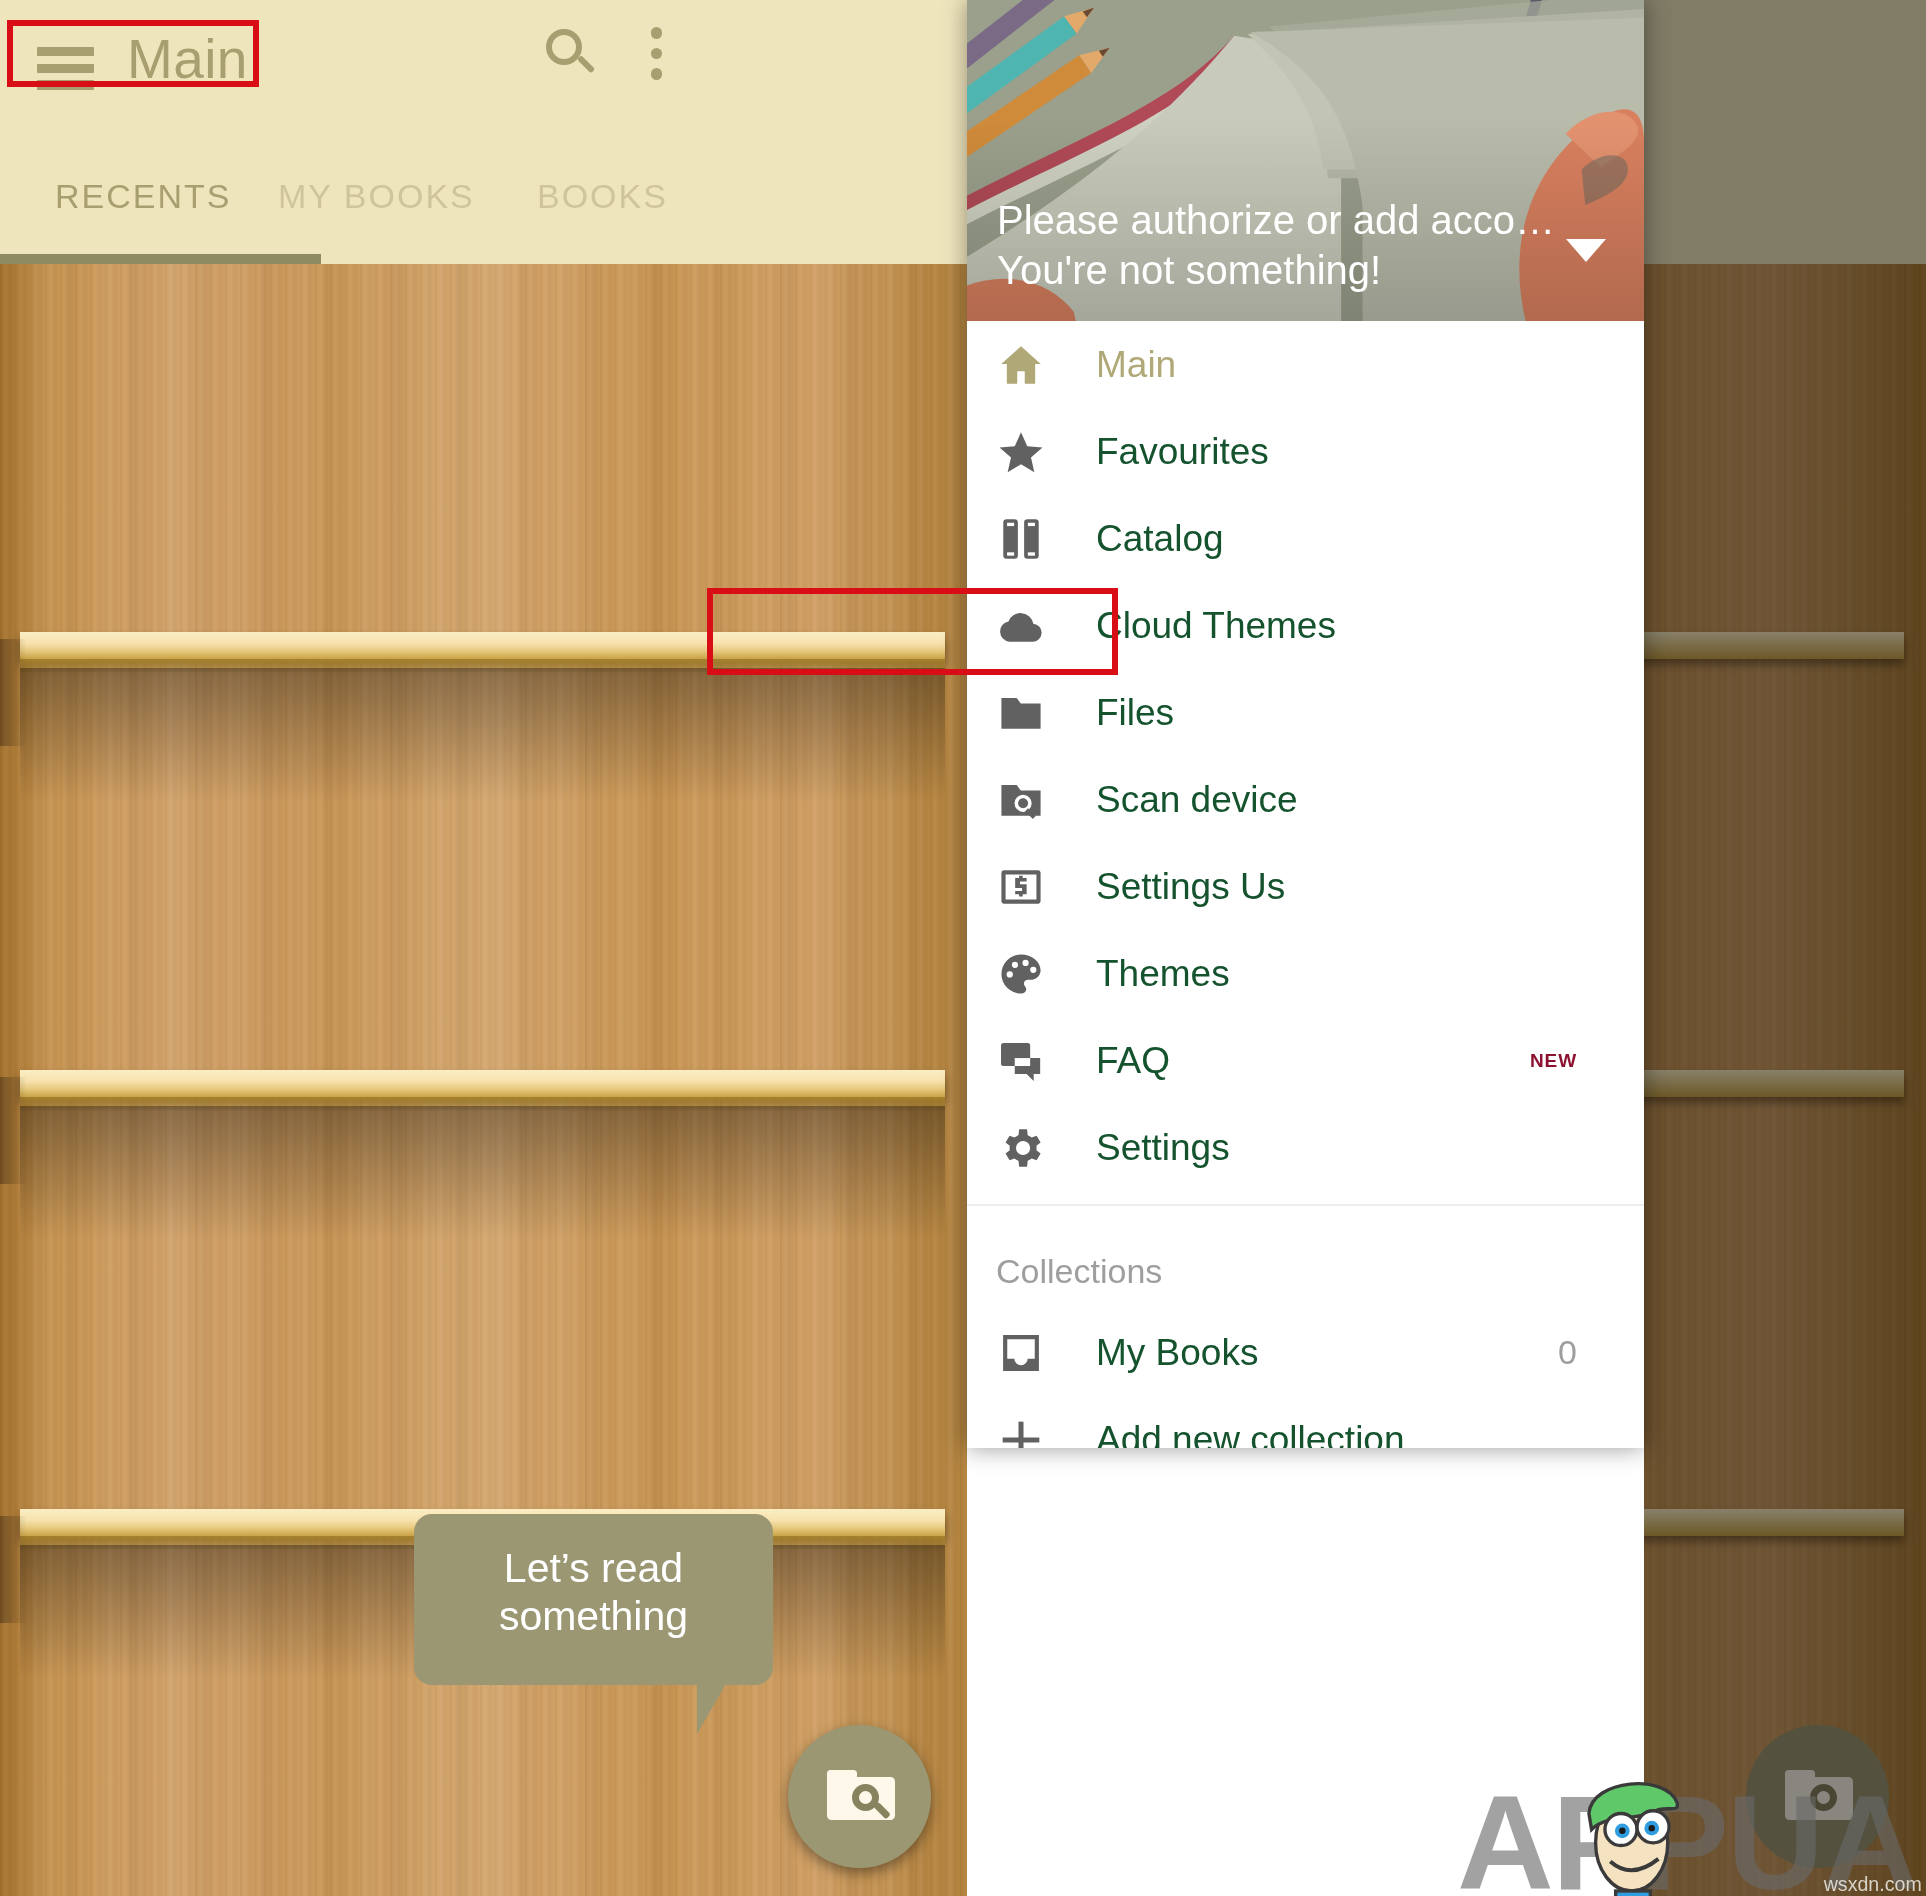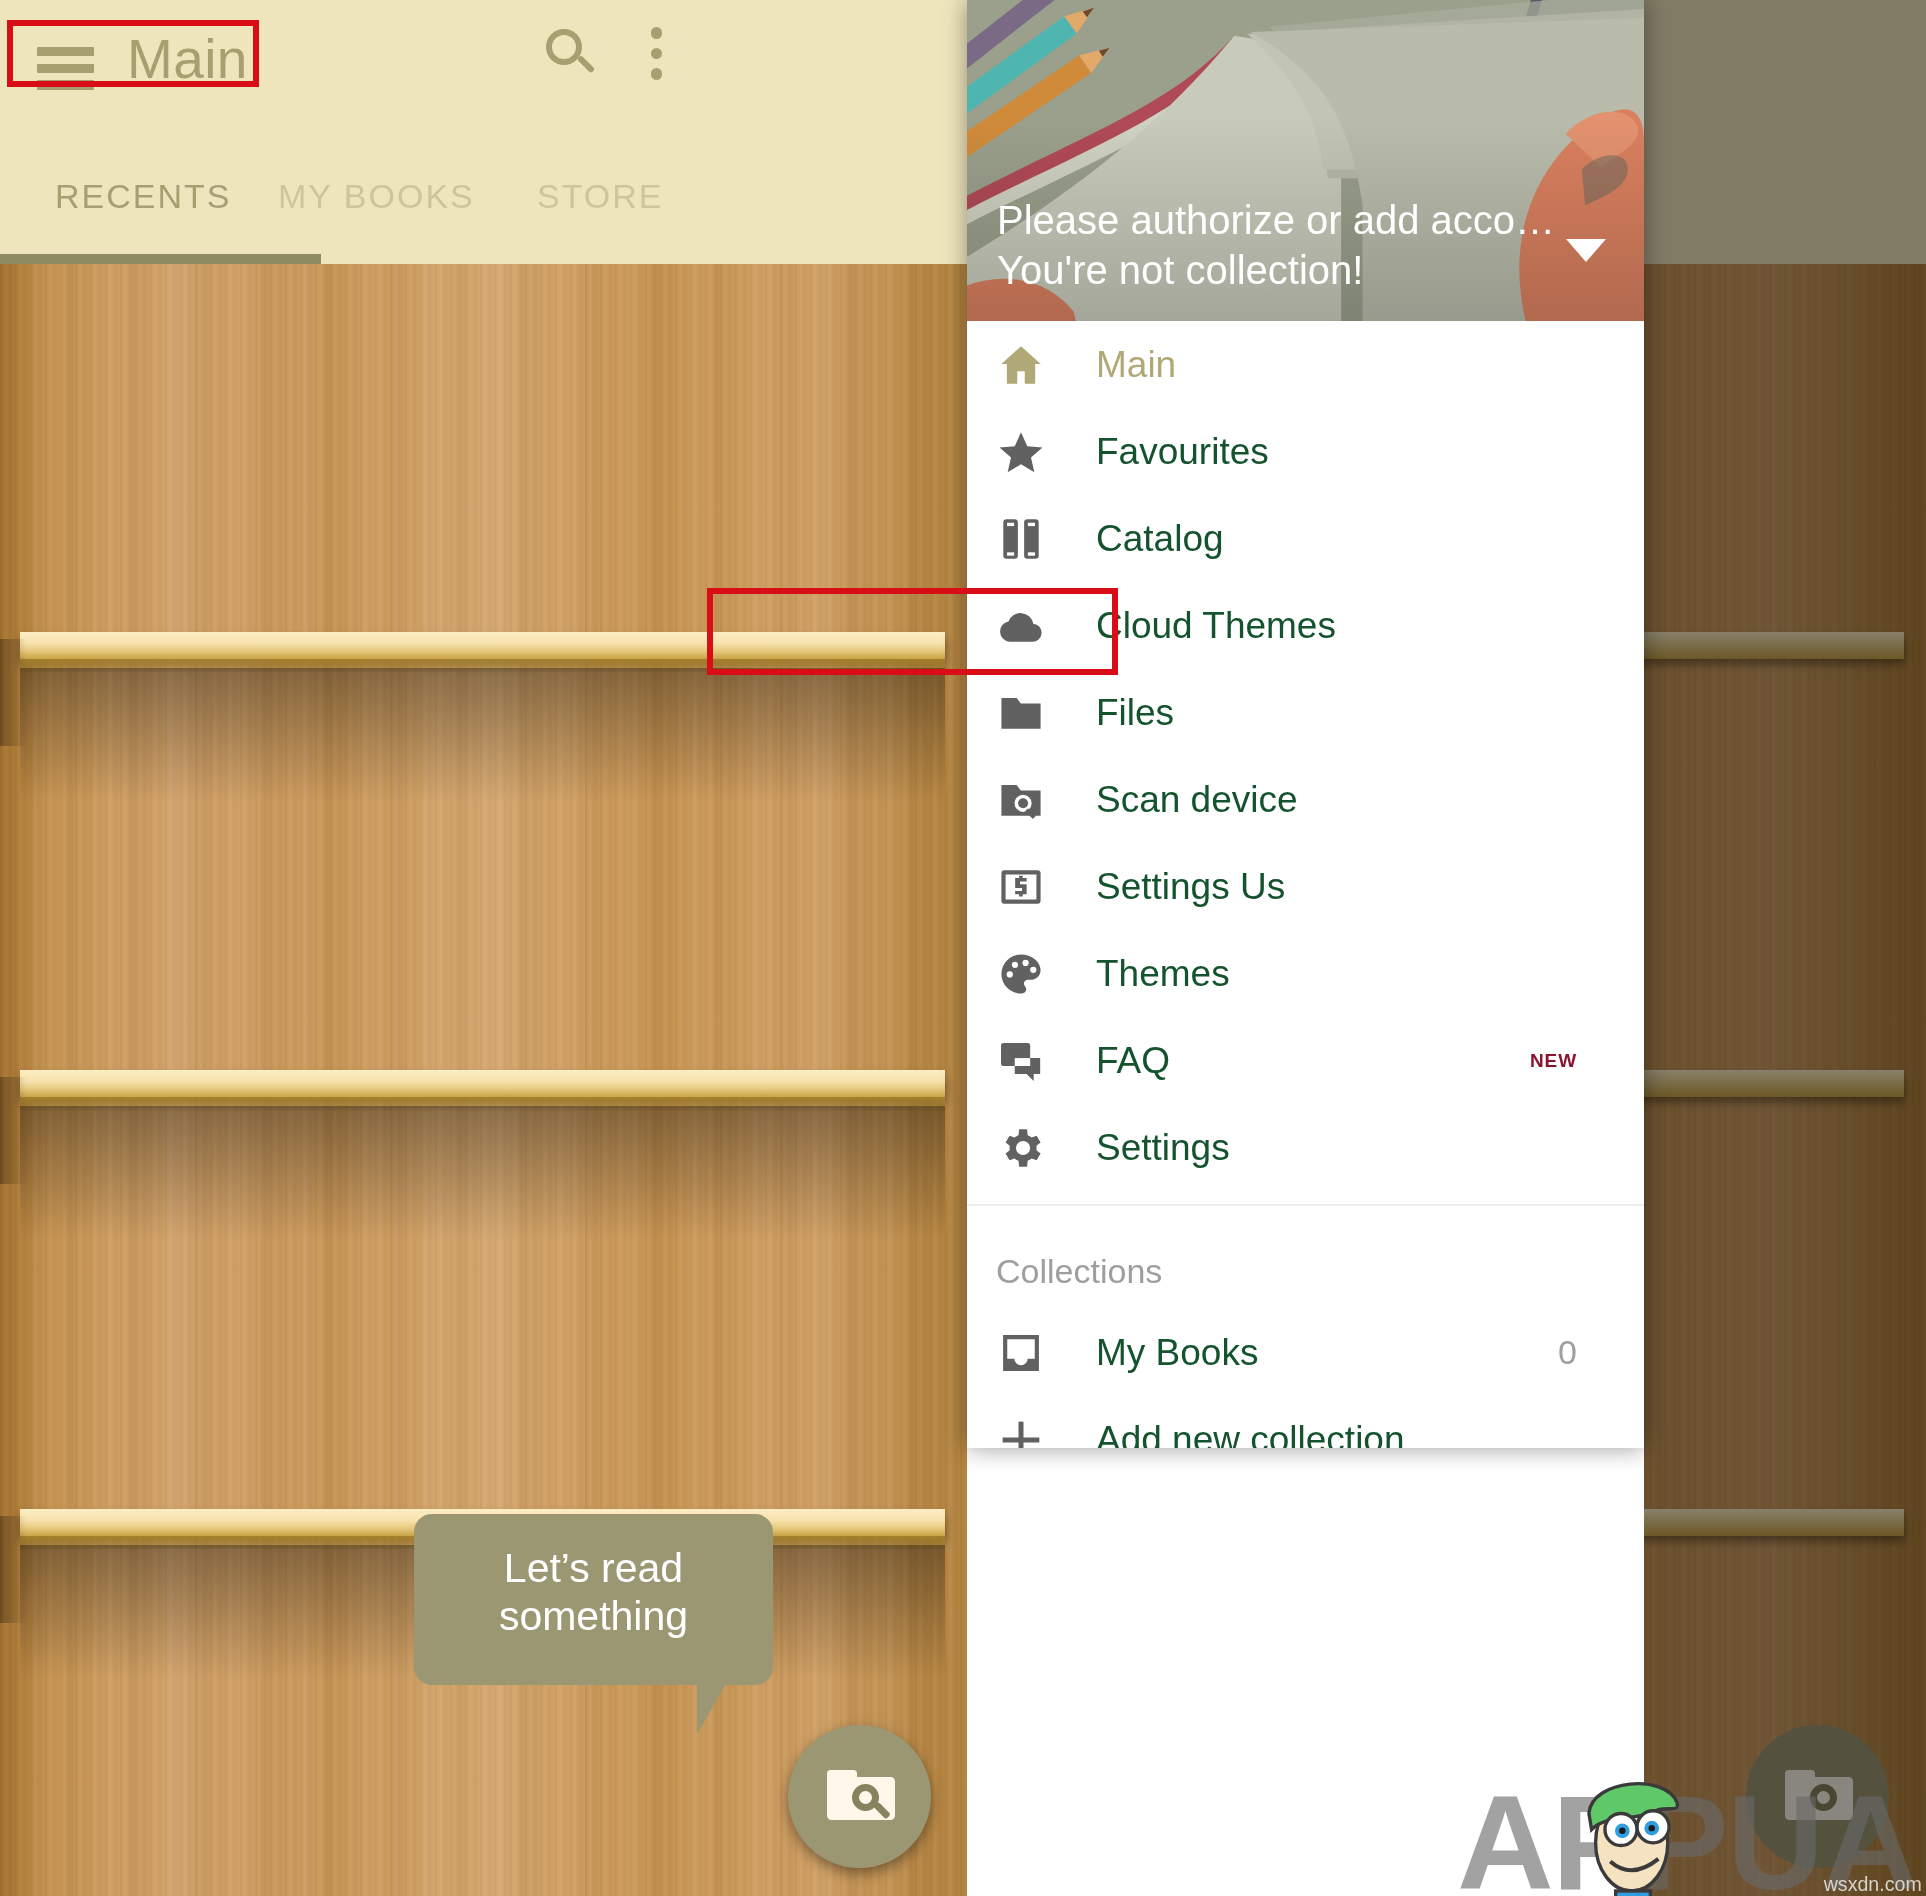--- a/index.html
+++ b/index.html
@@ -214,21 +214,21 @@
         </div>
         <div class="kebab">
           <span></span>
           <span></span>
           <span></span>
         </div>
       </div>
       <div class="tabs">
         <div class="tab active" id="tab-recents">RECENTS</div>
         <div class="tab" id="tab-mybooks">MY BOOKS</div>
-        <div class="tab" id="tab-store">STORE</div>
+        <div class="tab" id="tab-store">BOOKS</div>
         <div class="tab-indicator"></div>
       </div>
     </div>
   </div>
 
   <div class="dim-screen">
     <div class="dim-inner">
       <div class="dim-shelfbg"></div>
       <div class="dim-appbar">
         <div class="appbar-row">
@@ -298,21 +298,21 @@
         <path d="M 318 36 C 395 80 430 130 444 230 L 444 400 L 760 400 L 760 20 Z" fill="#b9bcab"></path>
 
         <path d="M 640 400 C 600 300 620 200 700 140 C 740 110 760 120 760 160 L 760 400 Z" fill="#d9805f"></path>
         <path d="M 672 150 C 700 120 740 118 752 140 C 760 158 735 170 712 188 Z" fill="#e3926f"></path>
         <path d="M 690 190 C 712 168 742 170 742 190 C 742 210 712 222 694 230 Z" fill="#6d6a5e" opacity=".55"></path>
 
         <path d="M -20 330 C 30 300 90 310 120 350 L 130 400 L -20 400 Z" fill="#d9805f"></path>
       </svg>
       <div class="dh-shade"></div>
       <div class="dh-line1">Please authorize or add acco…</div>
-      <div class="dh-line2">You're not collection!</div>
+      <div class="dh-line2">You're not something!</div>
       <div class="dh-caret"></div>
     </div>
 
     <div class="menu">
 
       <div class="mi active">
         <span class="ico">
           <svg viewBox="0 0 24 24">
               <path class="ic-gold" d="M12 3 2.5 11.5h2.7V21h5V15h3.6v6h5v-9.5h2.7z"></path>
             </svg>

